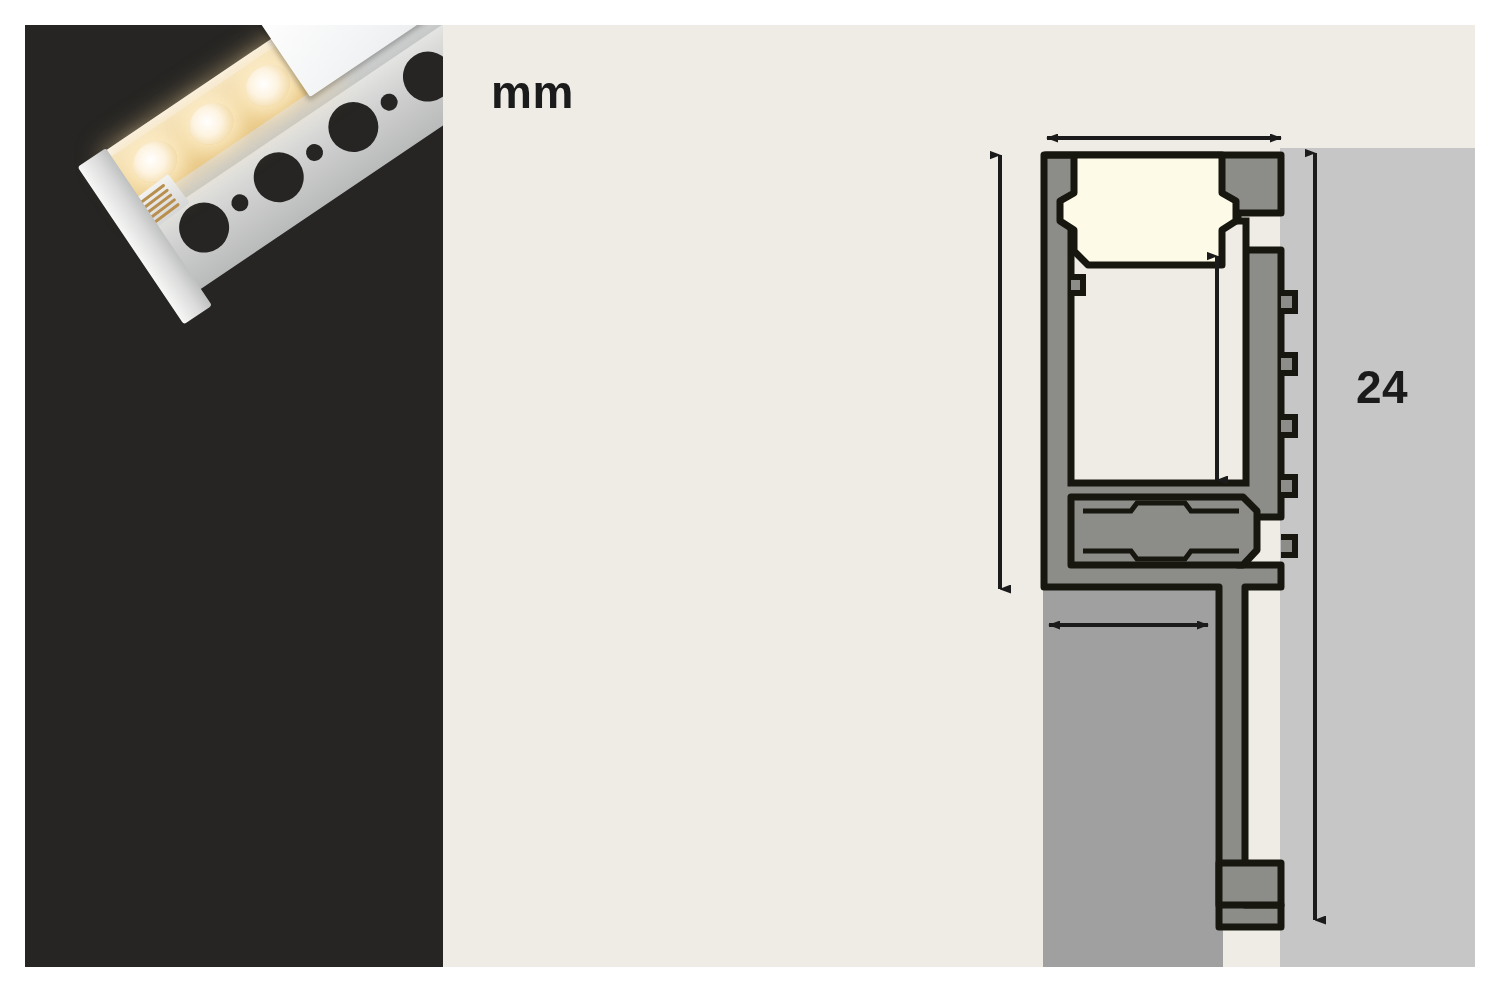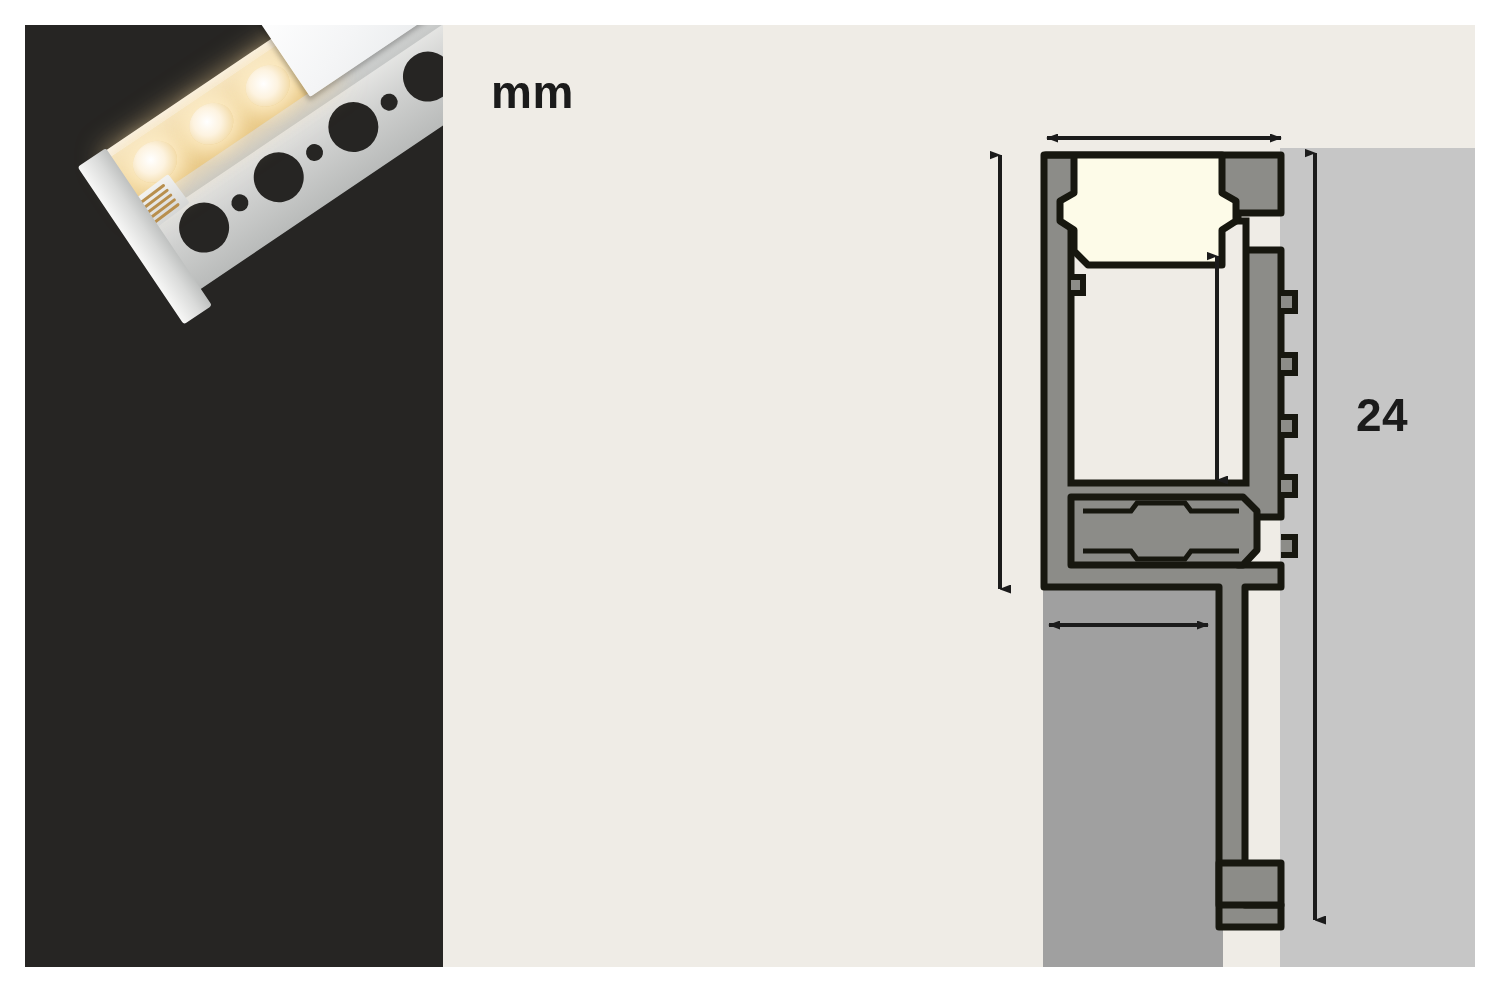--- a/index.html
+++ b/index.html
@@ -96,21 +96,21 @@
     background:#a0a0a0;
   }
   
   #mm{
     position:absolute;left:48px;top:40px;
     font-size:46px;font-weight:700;color:#1b1b1b;letter-spacing:.5px;
   }
   
   .dimtext{
     position:absolute;font-size:46px;font-weight:700;color:#1b1b1b;
-    letter-spacing:.5px;white-space:nowrap;margin-top:28px;
+    letter-spacing:.5px;white-space:nowrap;
   }
   #t24 {left:913px;top:335px;}
   svg.overlay{position:absolute;left:0;top:0;width:1450px;height:942px;
     pointer-events:none;}
 </style>
 </head>
 <body>
 
 <div id="page">
   <div id="content">

